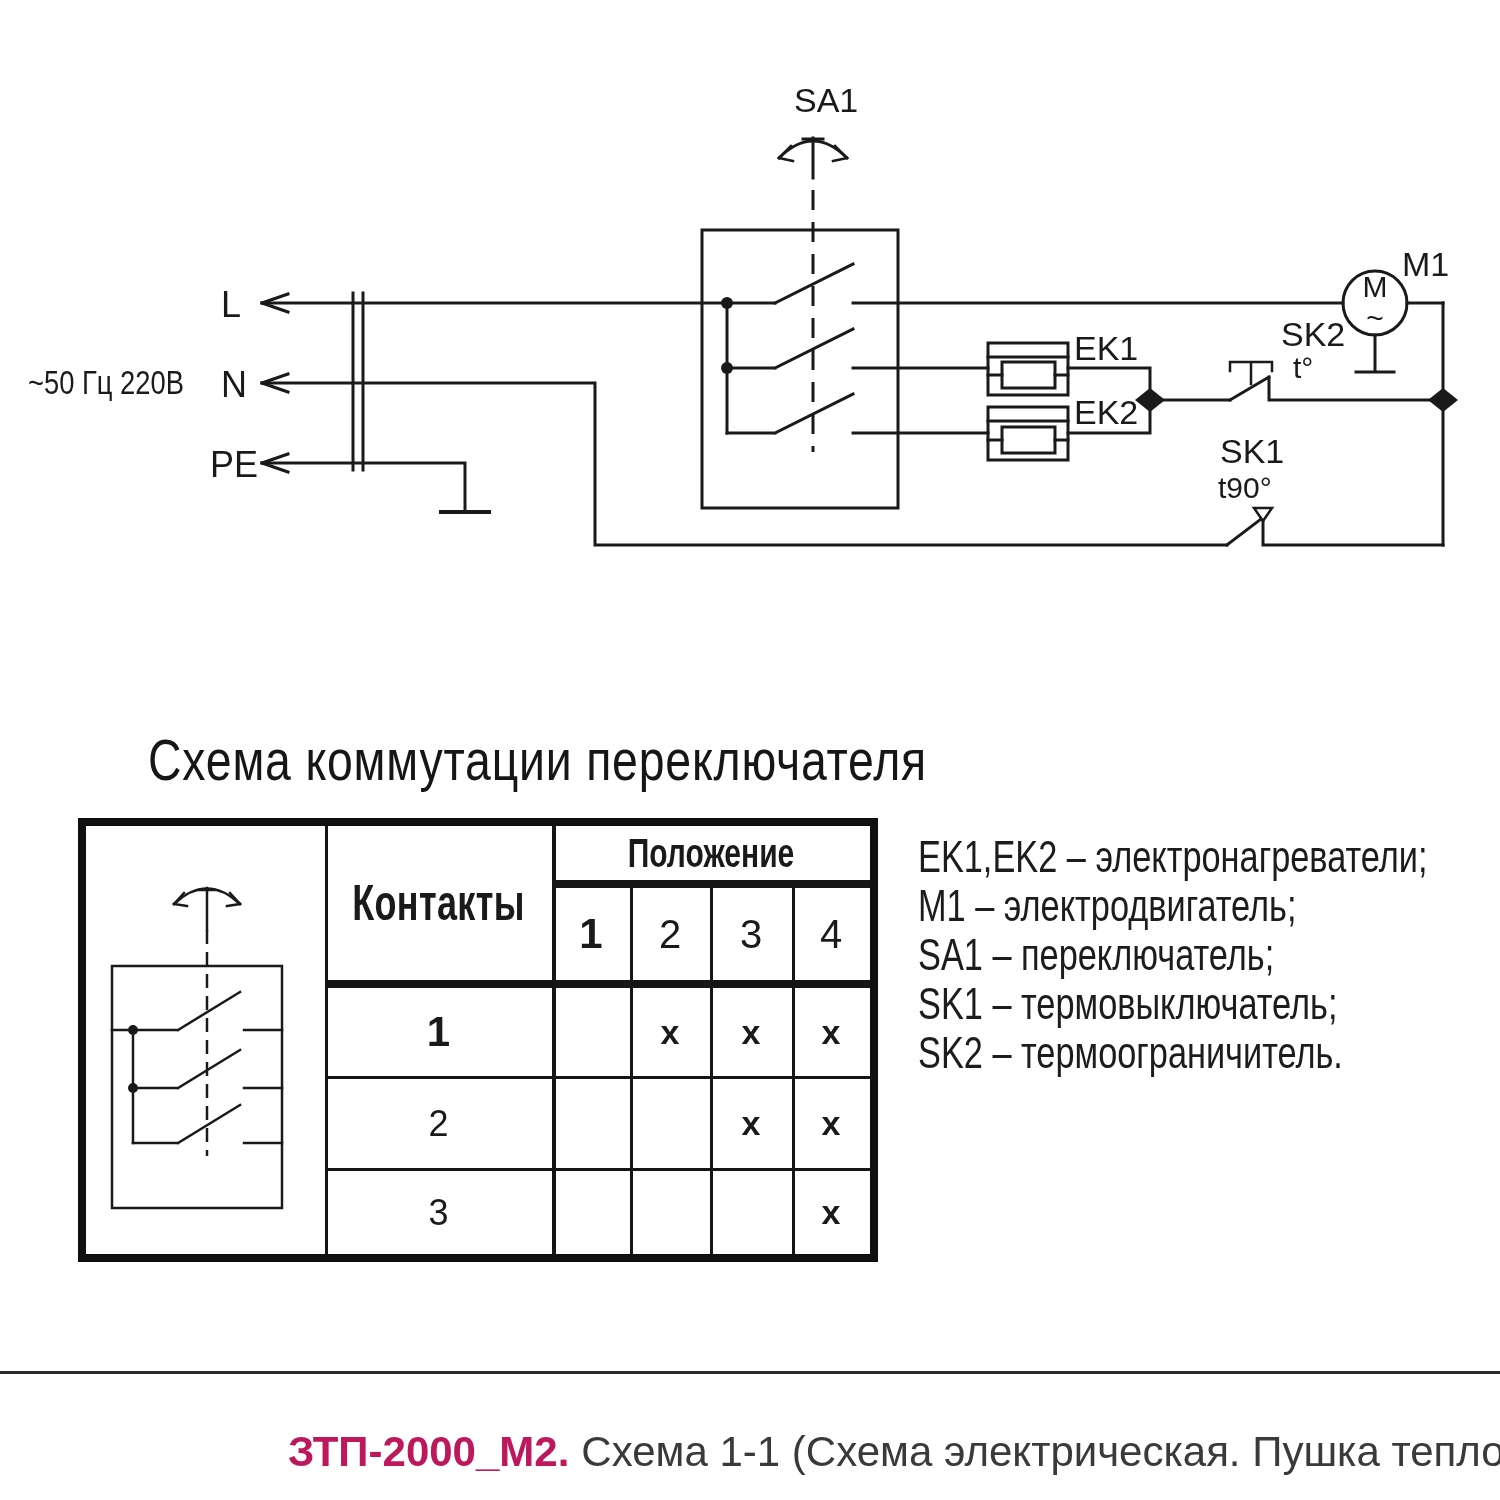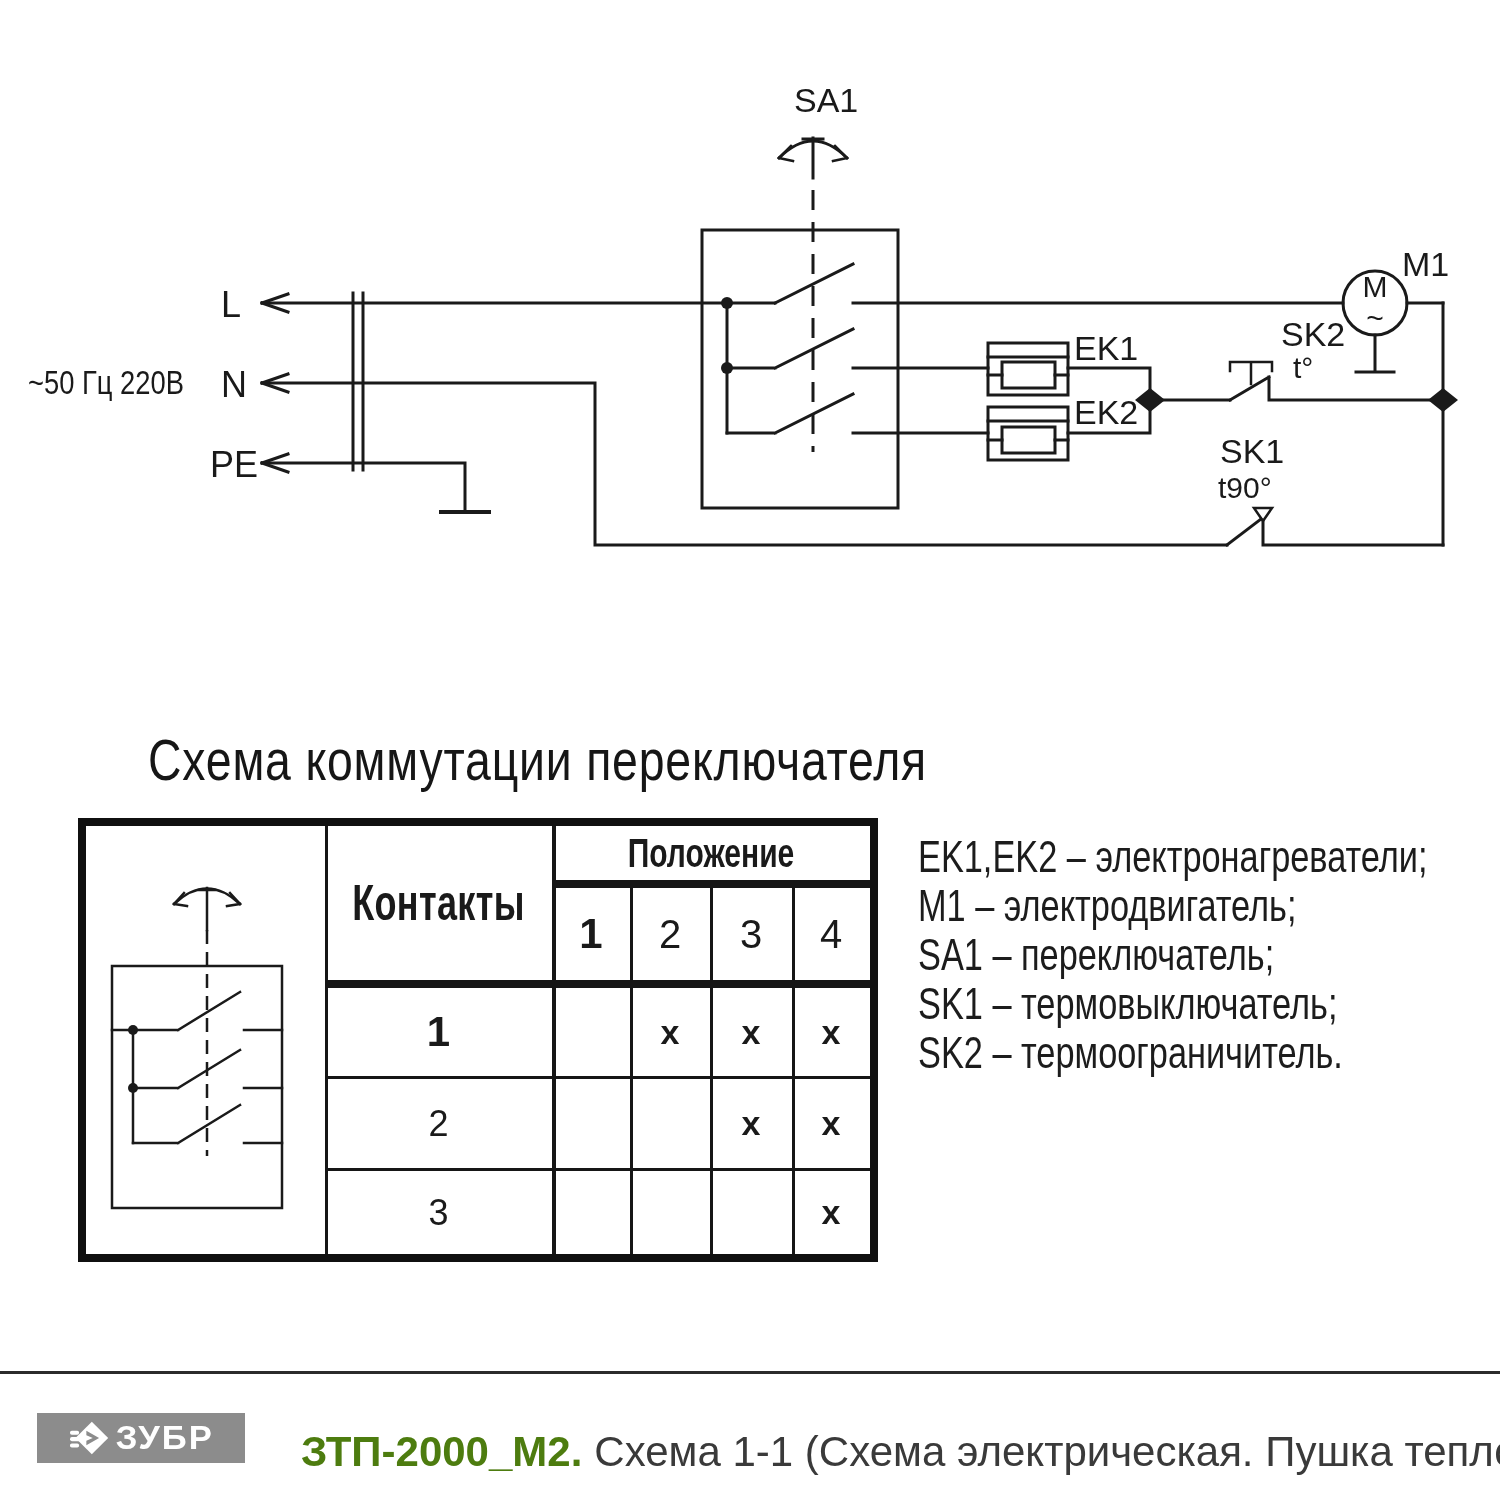--- a/index.html
+++ b/index.html
@@ -50,21 +50,21 @@
   .footer-sep { position:absolute; left:0; top:1371px; width:1500px; height:3px; background:#2b2b2b; }
   .logo {
     position:absolute; left:37px; top:1413px; width:208px; height:50px;
     display:flex; align-items:center; justify-content:center; gap:8px;
   }
   .logo-text { color:#fff; font-size:33px; font-weight:700; letter-spacing:2px; transform:scaleX(1.05); }
   .caption {
     position:absolute; left:288px; top:1428px; white-space:nowrap;
     font-size:42px; display:flex; align-items:baseline; gap:12px;
   }
-  .caption .model { font-weight:700; color:#4d7c0f;margin-left:13px; }
+  .caption .model { font-weight:700; color:#be185d; }
   .caption .descr { font-weight:400; color:#3a3a3a; }
 </style>
 </head>
 <body>
 
 <div id="root">
 
   <svg class="abs" style="left:0;top:0" width="1500" height="700" viewBox="0 0 1500 700">
 
     <g>
@@ -222,29 +222,19 @@
   <div class="legend">
     <div>EK1,EK2 – электронагреватели;</div>
     <div>M1 – электродвигатель;</div>
     <div>SA1 – переключатель;</div>
     <div>SK1 – термовыключатель;</div>
     <div>SK2 – термоограничитель.</div>
   </div>
 
   <div class="footer-sep"></div>
 
-  <div class="logo" style="background:#8c8c8c">
-    <svg width="40" height="38" viewBox="0 0 44 40">
-      <rect x="0" y="12" width="10" height="4.5" rx="2" fill="#ffffff"></rect>
-      <rect x="0" y="19" width="13" height="4.5" rx="2" fill="#ffffff"></rect>
-      <rect x="0" y="26" width="10" height="4.5" rx="2" fill="#ffffff"></rect>
-      <polygon points="24,2 42,20 24,38 6,20" fill="#ffffff"></polygon>
-      <path d="M18,12 L32,20 L18,28 L18,23 L25,20 L18,17 Z" fill="#8c8c8c"></path>
-    </svg>
-    <span class="logo-text">ЗУБР</span>
-  </div>
 
   <div class="caption">
     <span class="model">ЗТП-2000_М2.</span>
     <span class="descr">Схема 1-1 (Схема электрическая. Пушка тепловая)</span>
   </div>
 
 </div>
 
 </body></html>

